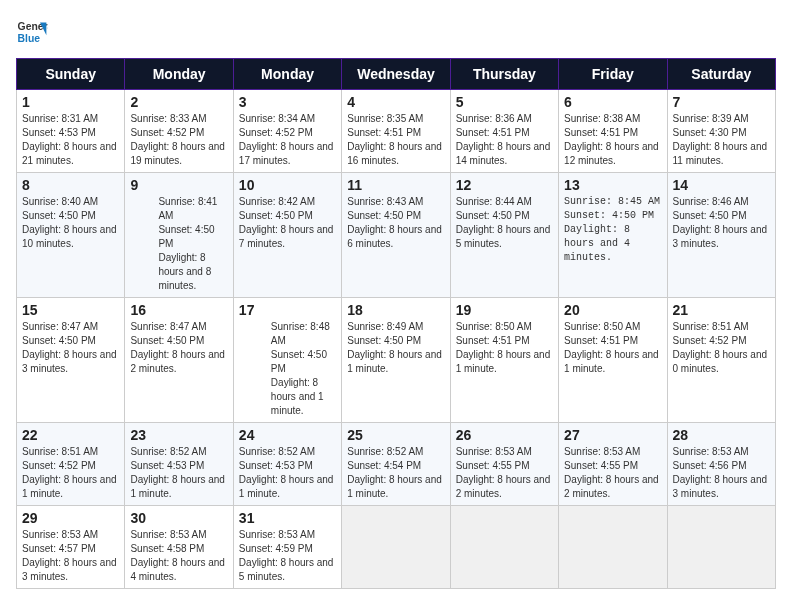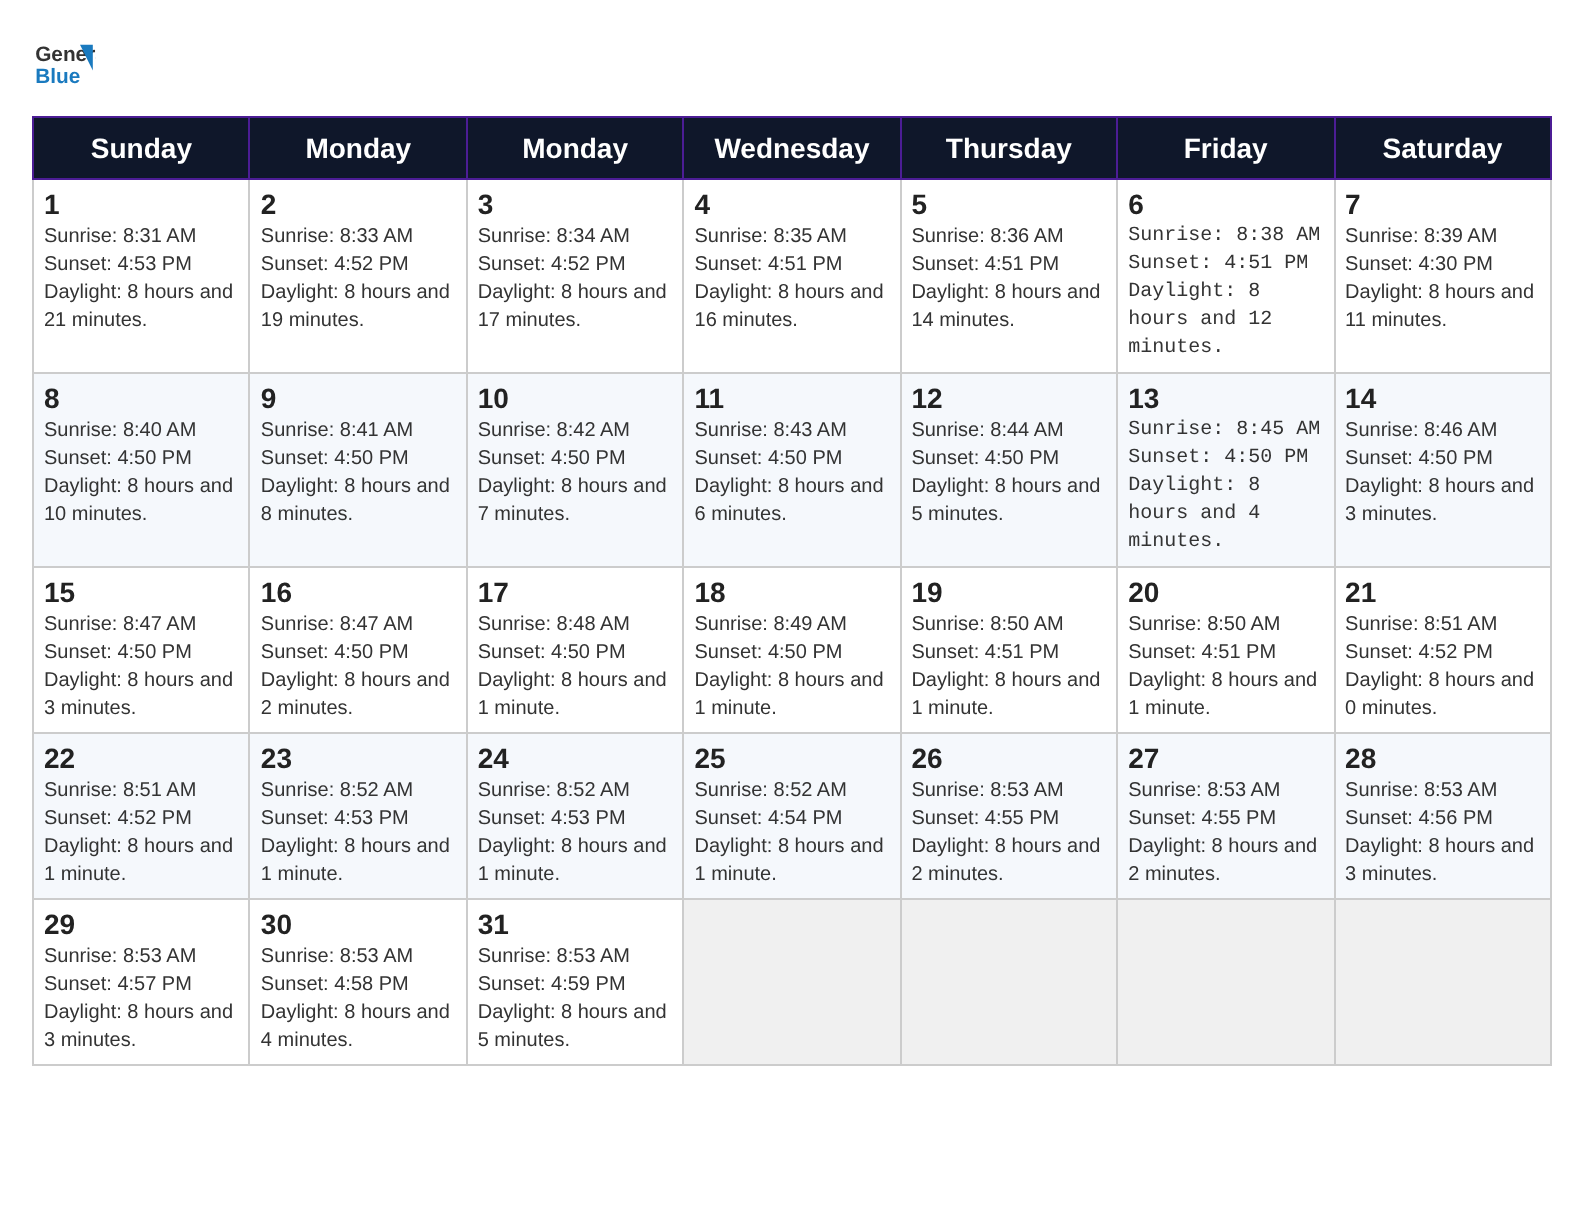--- a/index.html
+++ b/index.html
@@ -134,41 +134,41 @@
 Daylight: 8 hours and 16 minutes.</div>
         </td>
         <td>
           <span class="day-num">5</span>
           <div class="day-info" style="white-space: pre-line;">Sunrise: 8:36 AM
 Sunset: 4:51 PM
 Daylight: 8 hours and 14 minutes.</div>
         </td>
         <td>
           <span class="day-num">6</span>
-          <div class="day-info" style="white-space: pre-line; font-family: Liberation Mono, monospace;">Sunrise: 8:38 AM
+          <div class="day-info" style="white-space: pre-line;">Sunrise: 8:38 AM
 Sunset: 4:51 PM
 Daylight: 8 hours and 12 minutes.</div>
         </td>
         <td>
           <span class="day-num">7</span>
           <div class="day-info" style="white-space: pre-line;">Sunrise: 8:39 AM
 Sunset: 4:30 PM
 Daylight: 8 hours and 11 minutes.</div>
         </td>
       </tr>
       <tr>
         <td>
           <span class="day-num">8</span>
           <div class="day-info" style="white-space: pre-line;">Sunrise: 8:40 AM
 Sunset: 4:50 PM
 Daylight: 8 hours and 10 minutes.</div>
         </td>
         <td>
           <span class="day-num">9</span>
-          <div class="day-info" style="white-space: pre-line;">Sunrise: 8:41 AM
+          <div class="day-info" style="white-space: pre-line; margin-left: 28px;">Sunrise: 8:41 AM
 Sunset: 4:50 PM
 Daylight: 8 hours and 8 minutes.</div>
         </td>
         <td>
           <span class="day-num">10</span>
           <div class="day-info" style="white-space: pre-line;">Sunrise: 8:42 AM
 Sunset: 4:50 PM
 Daylight: 8 hours and 7 minutes.</div>
         </td>
         <td>
@@ -204,21 +204,21 @@
 Daylight: 8 hours and 3 minutes.</div>
         </td>
         <td>
           <span class="day-num">16</span>
           <div class="day-info" style="white-space: pre-line;">Sunrise: 8:47 AM
 Sunset: 4:50 PM
 Daylight: 8 hours and 2 minutes.</div>
         </td>
         <td>
           <span class="day-num">17</span>
-          <div class="day-info" style="white-space: pre-line;">Sunrise: 8:48 AM
+          <div class="day-info" style="white-space: pre-line; margin-left: 32px;">Sunrise: 8:48 AM
 Sunset: 4:50 PM
 Daylight: 8 hours and 1 minute.</div>
         </td>
         <td>
           <span class="day-num">18</span>
           <div class="day-info" style="white-space: pre-line;">Sunrise: 8:49 AM
 Sunset: 4:50 PM
 Daylight: 8 hours and 1 minute.</div>
         </td>
         <td>

